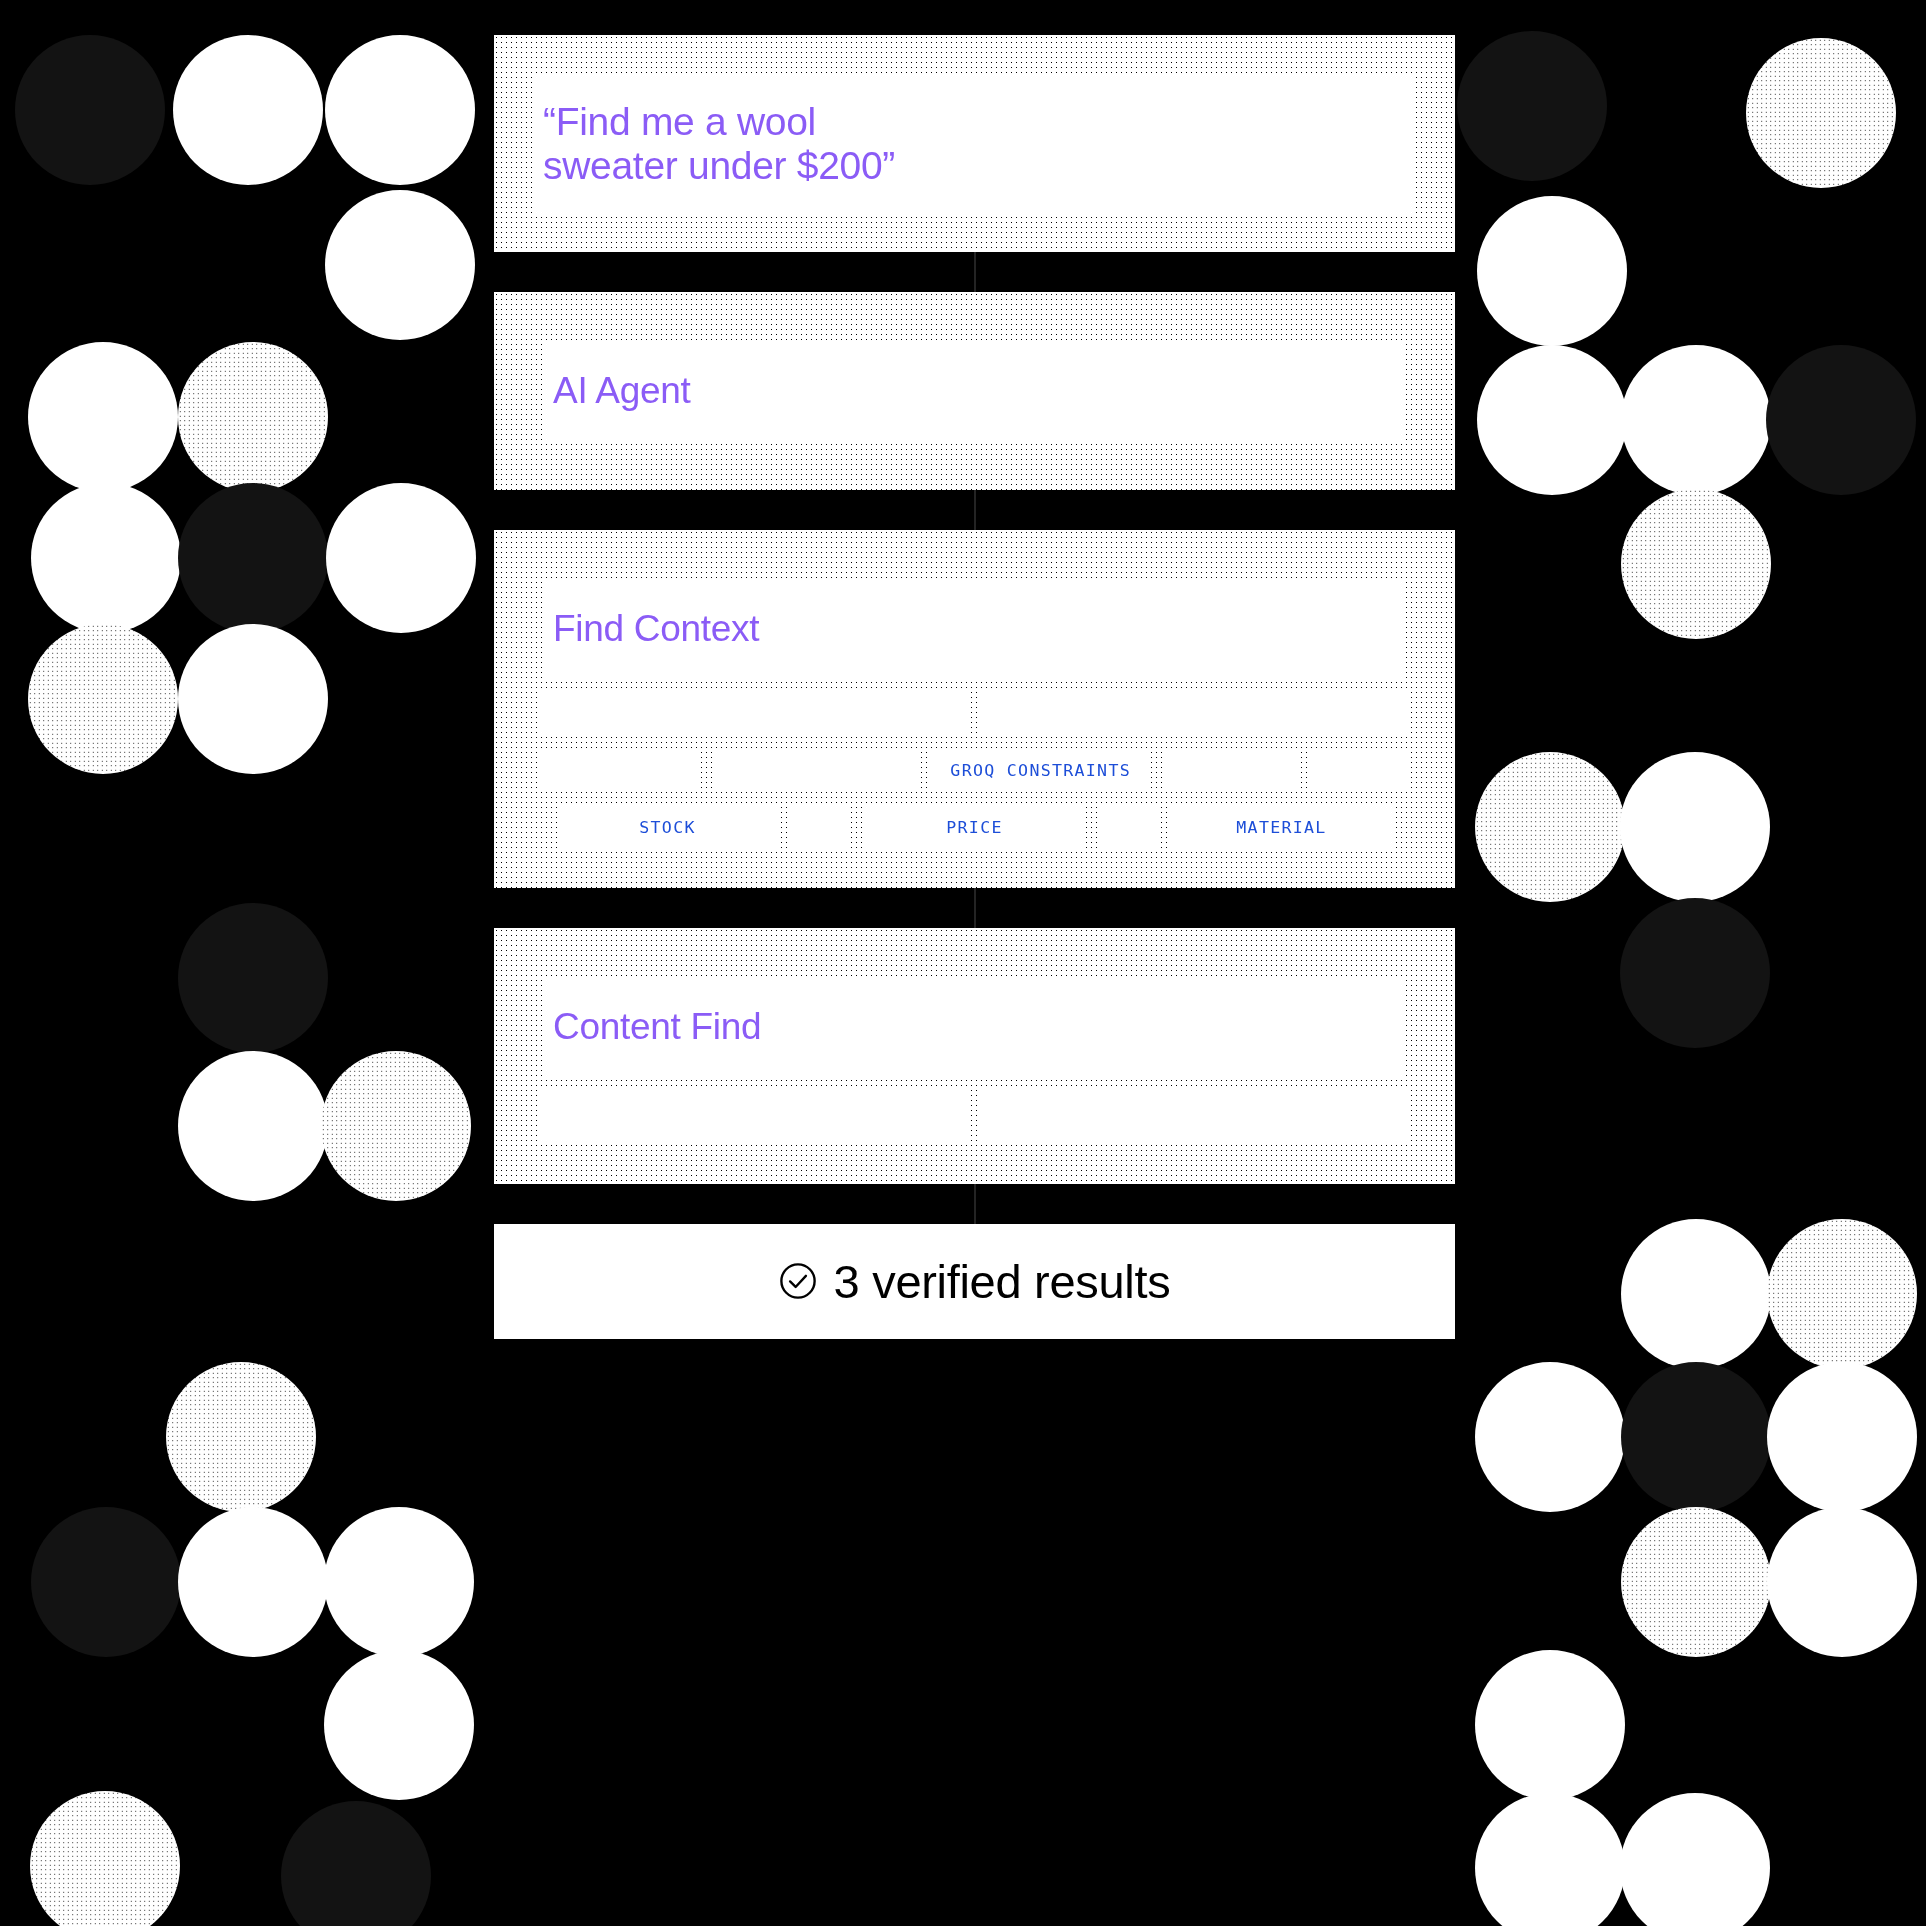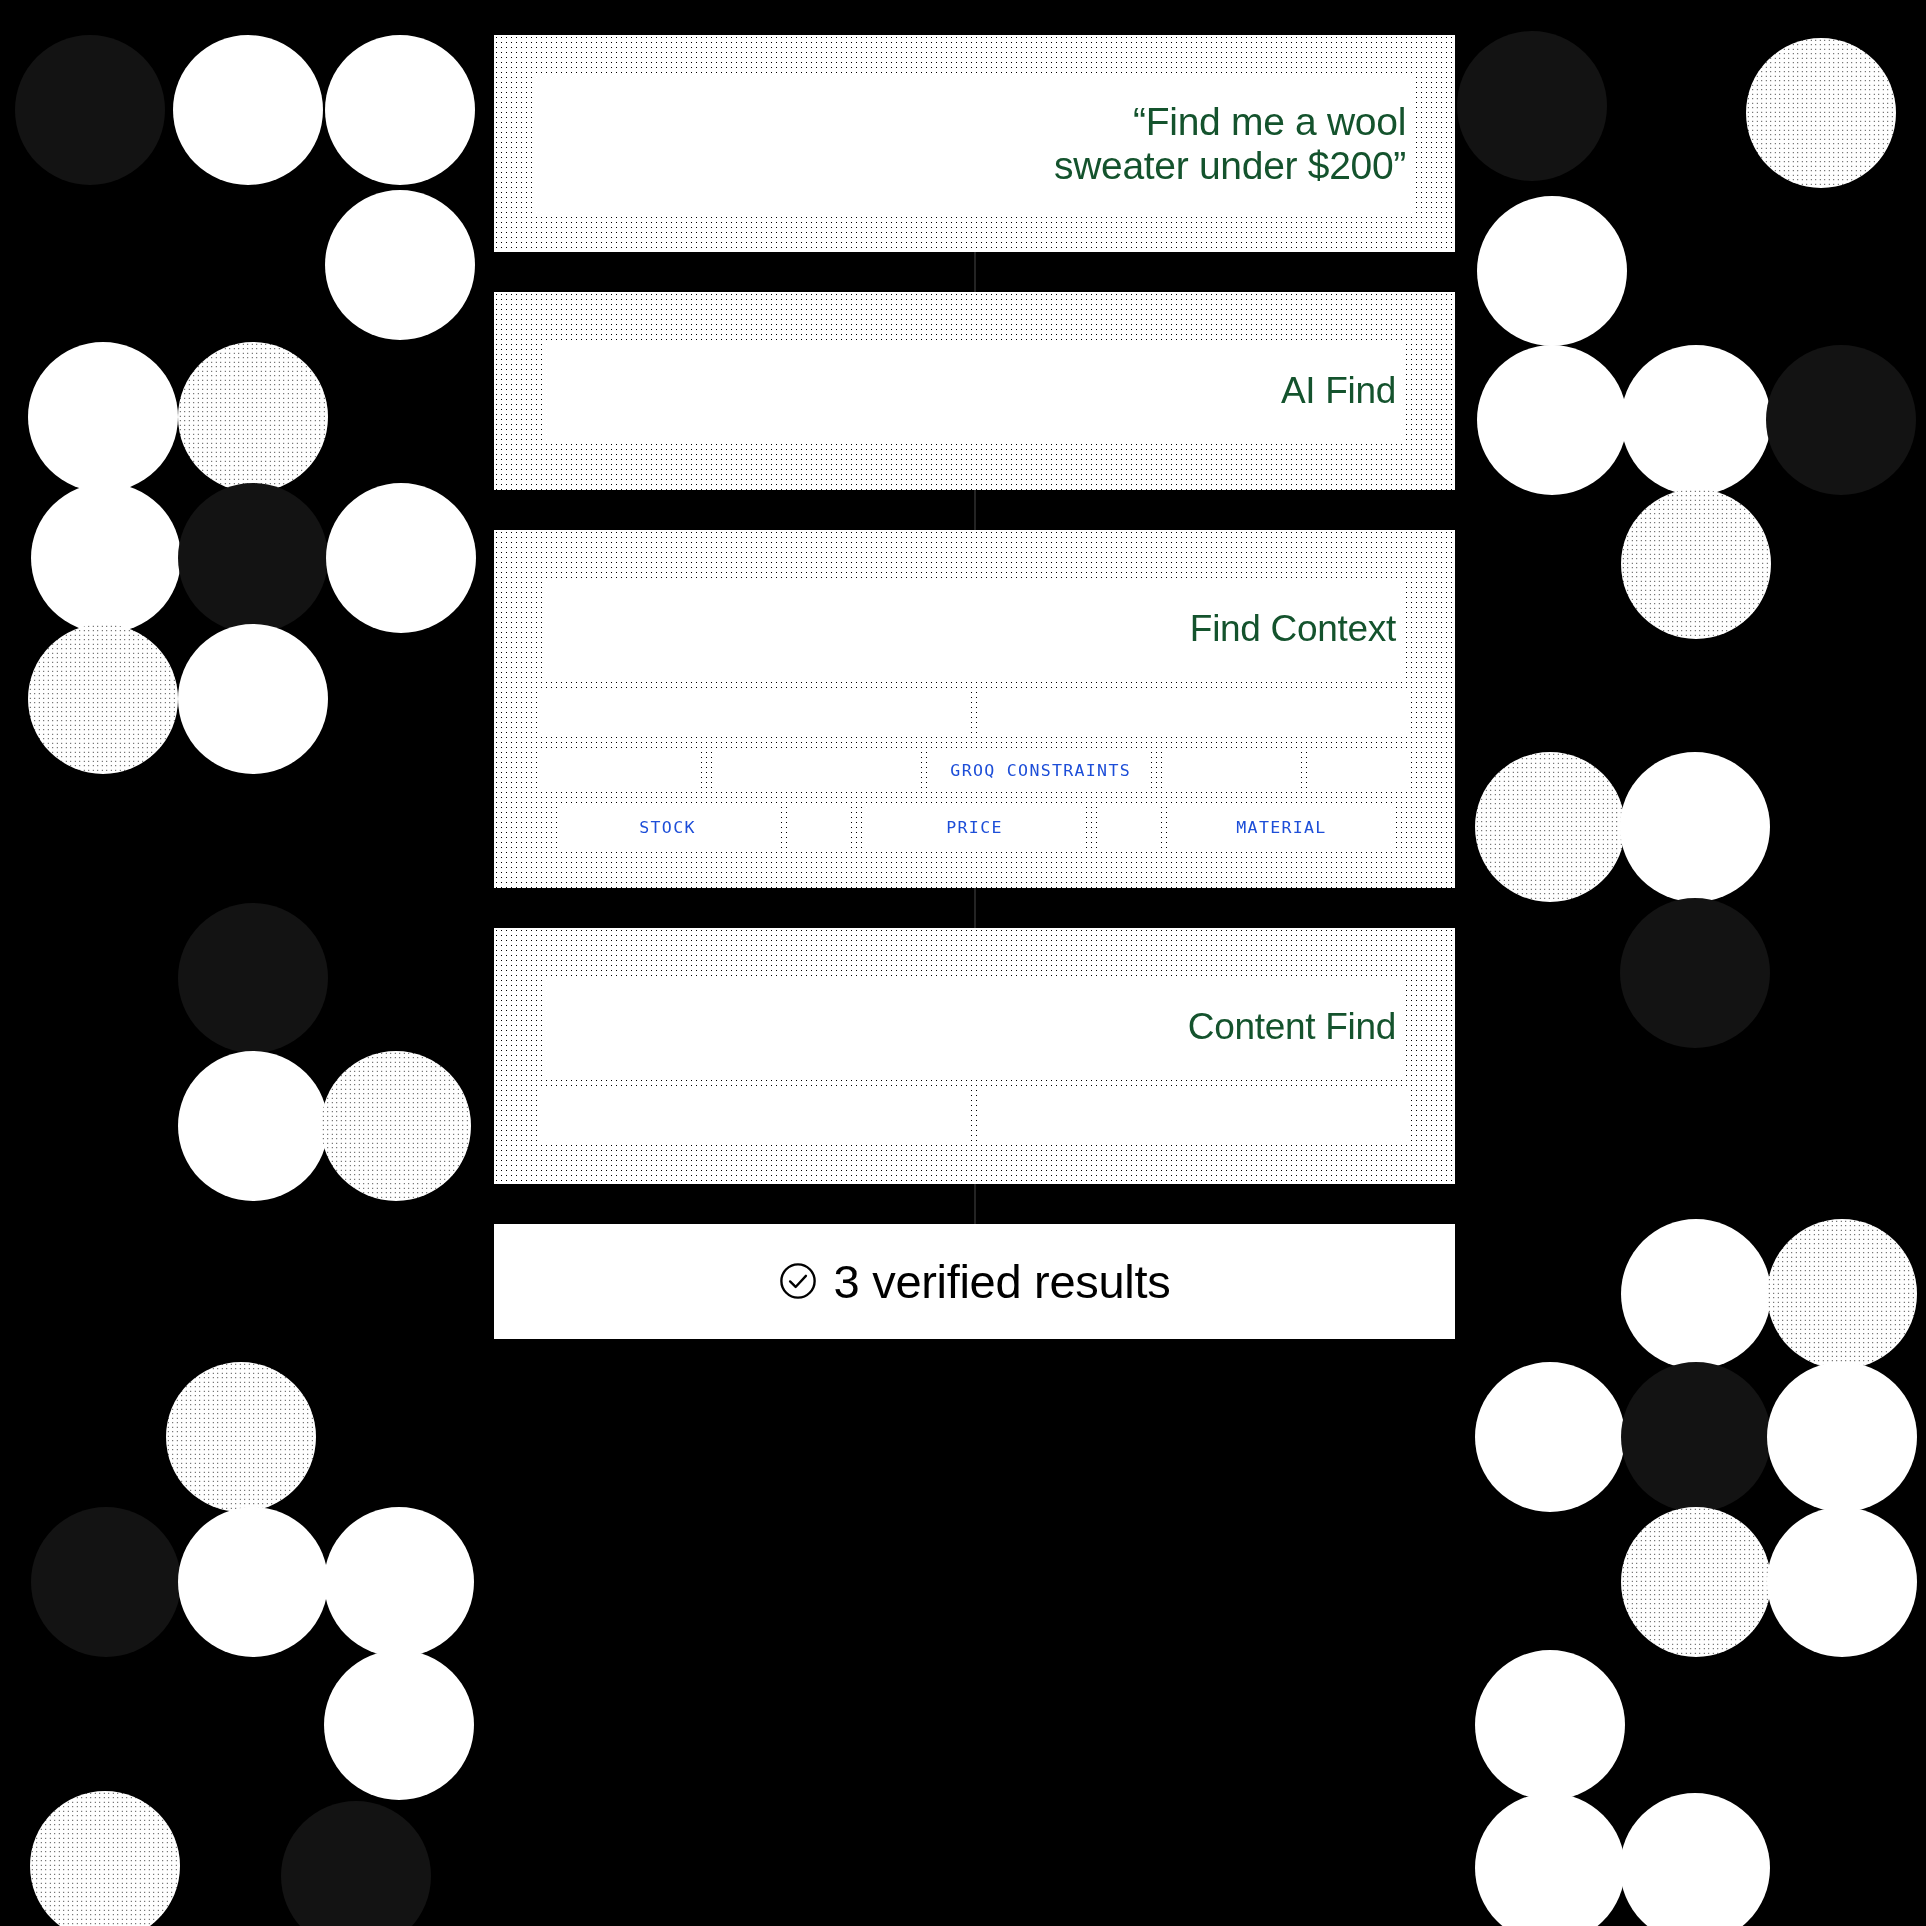--- a/index.html
+++ b/index.html
@@ -48,22 +48,22 @@
     background-image:
       radial-gradient(#000000 0.9px, transparent 0.9px);
     background-size: 5px 5px;
     padding: 14px;
     box-sizing: border-box;
   }
 
   .panel-title {
     background: #ffffff;
     margin: 35px 35px 0 35px;
-    text-align: right;
-    color: #14532d;
+    text-align: left;
+    color: #8b5cf6;
     font-size: 37px;
     line-height: 1.12;
     letter-spacing: -0.3px;
     padding: 29px 10px;
     box-sizing: border-box;
   }
 
   .panel-prompt .panel-title {
     font-size: 39px;
     padding: 26px 10px;
@@ -216,21 +216,21 @@
     <div class="panel-title">
       <div>“Find me a wool</div>
       <div>sweater under $200”</div>
     </div>
     <div class="panel-spacer-sm"></div>
   </div>
 
   <div class="connector"></div>
 
   <div class="panel">
-    <div class="panel-title">AI Find</div>
+    <div class="panel-title">AI Agent</div>
     <div class="panel-spacer"></div>
   </div>
 
   <div class="connector"></div>
 
   <div class="panel">
     <div class="panel-title">Find Context</div>
 
     <div class="chip-rows">
       <div class="chip-row row-wide">

